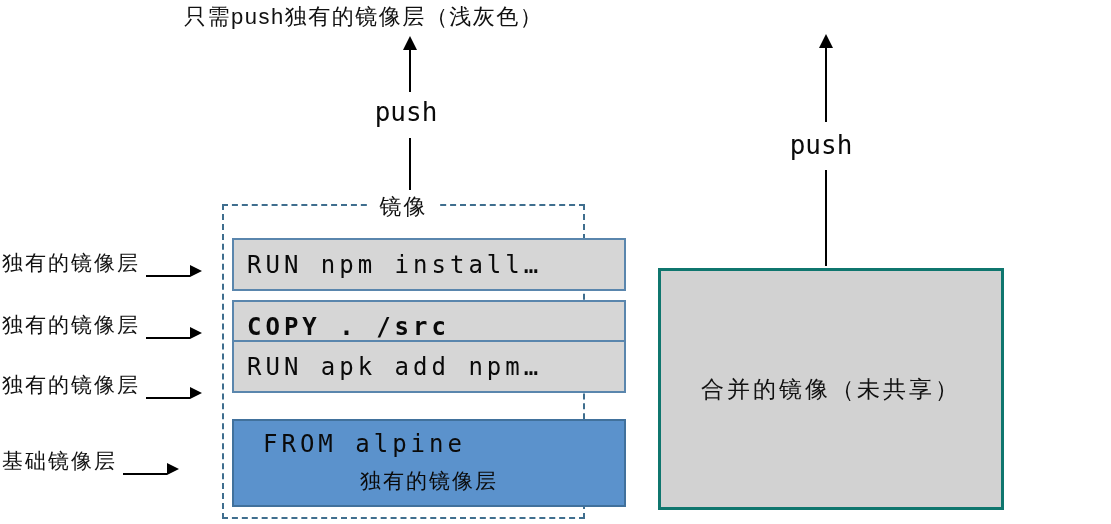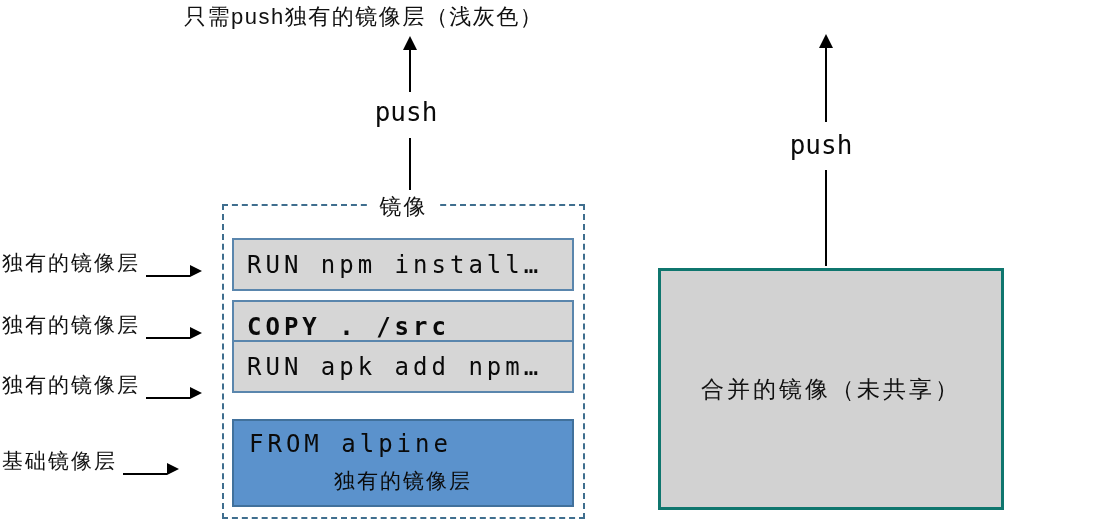--- a/index.html
+++ b/index.html
@@ -64,21 +64,21 @@
     letter-spacing: 2px;
     white-space: nowrap;
     color: #111111;
     font-family: Liberation Mono, monospace;
   }
 
   
   .layer {
     position: absolute;
     left: 232px;
-    width: 342px;
+    width: 394px;
     border: 2px solid #5a86ad;
     background: #d6d6d6;
     font-family: "DejaVu Sans Mono", "Liberation Mono", monospace;
     font-size: 24px;
     letter-spacing: 4px;
     color: #0a0a0a;
     display: flex;
     align-items: center;
     padding-left: 13px;
     white-space: nowrap;
@@ -88,21 +88,21 @@
   .layer.l3 { top: 340px; height: 53px; }
   .layer.shared {
     top: 419px; height: 88px;
     background: #5b92cc;
     border-color: #41719c;
     display: block;
     padding-left: 0;
   }
   .layer.shared .cmd {
     display: block;
-    padding: 9px 0 0 15px;
+    padding: 9px 0 0 29px;
   }
   .layer.shared .sub {
     display: block;
     text-align: center;
     font-family: "Liberation Sans", sans-serif;
     font-size: 21px;
     letter-spacing: 2px;
     margin-top: 9px;
   }
 

